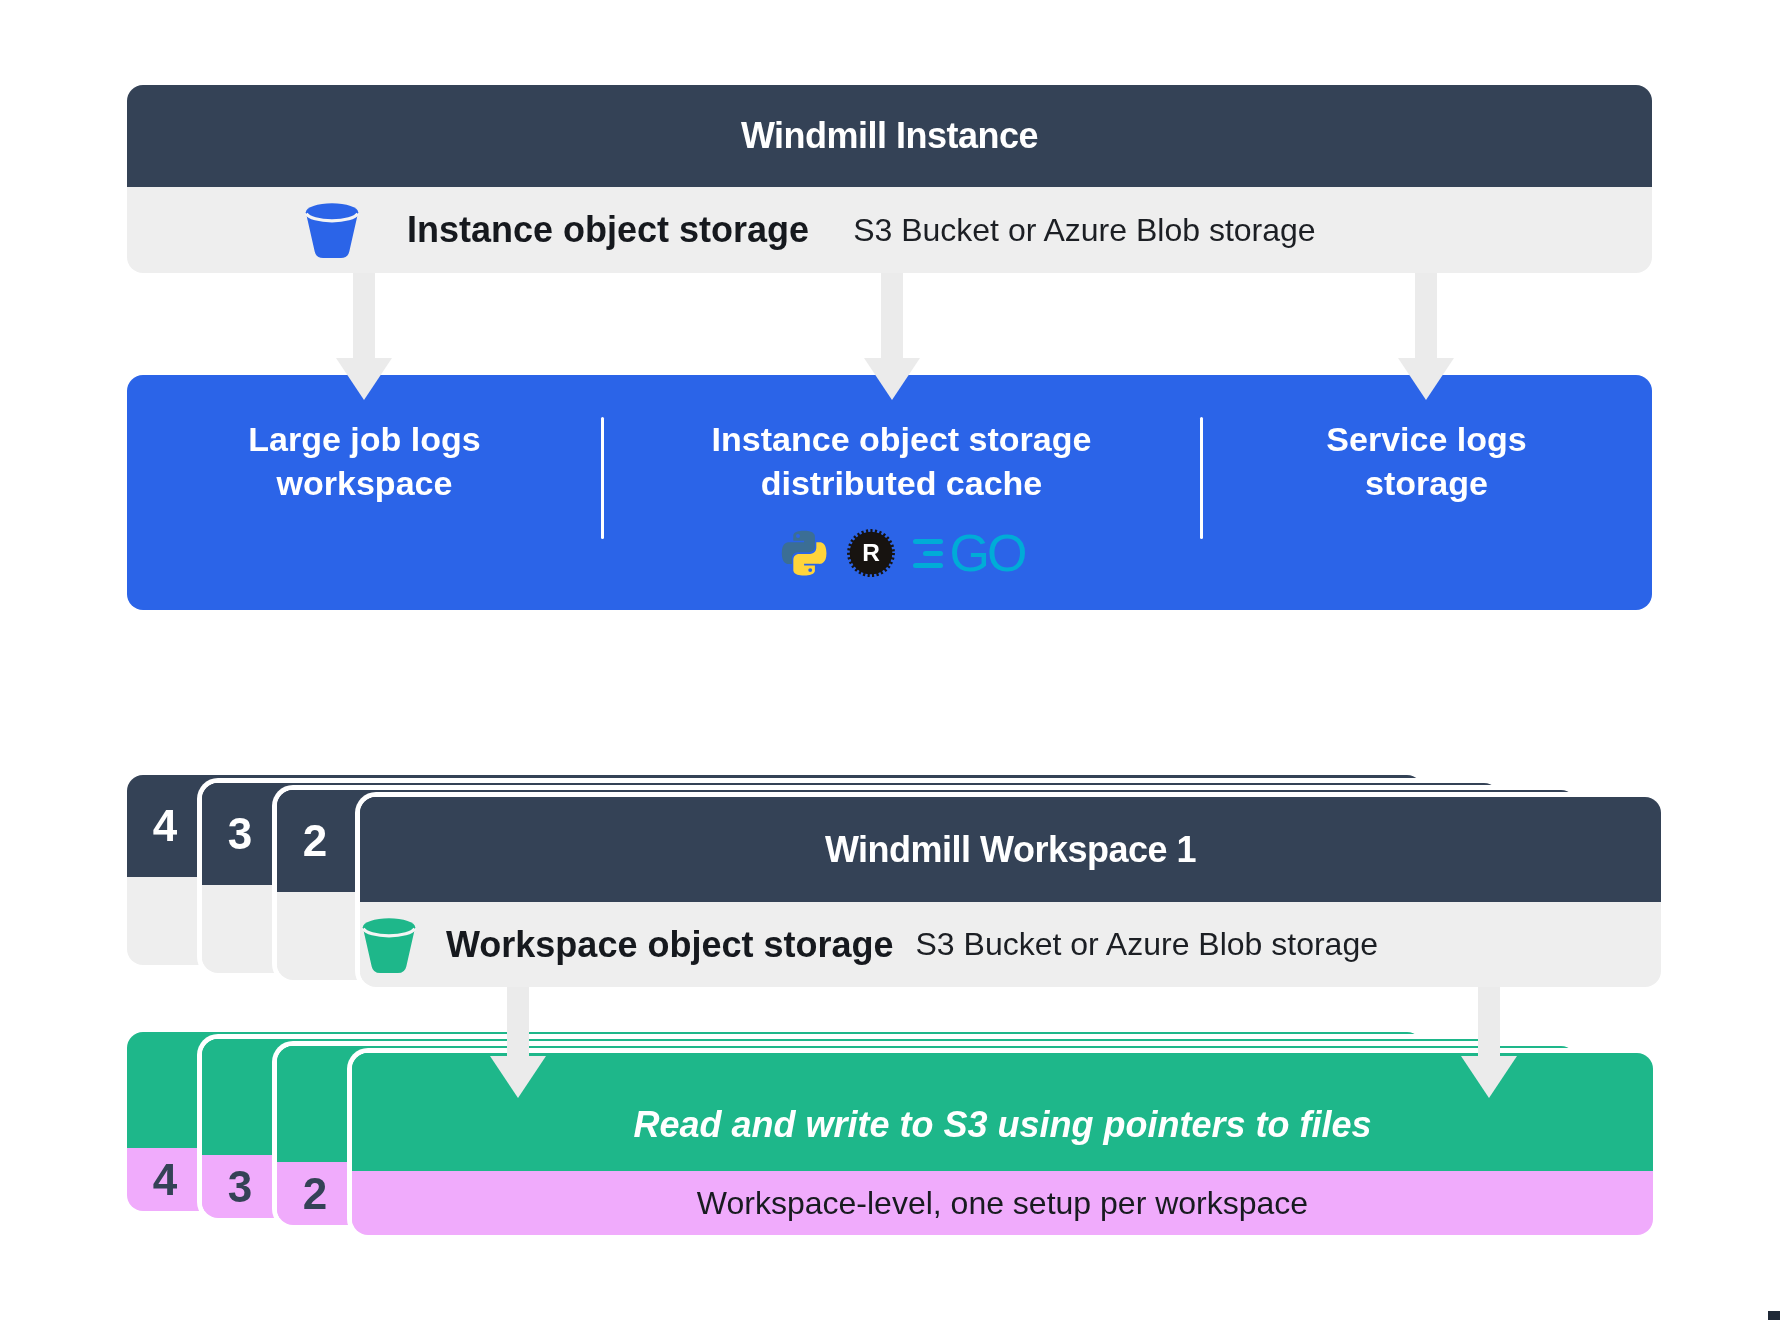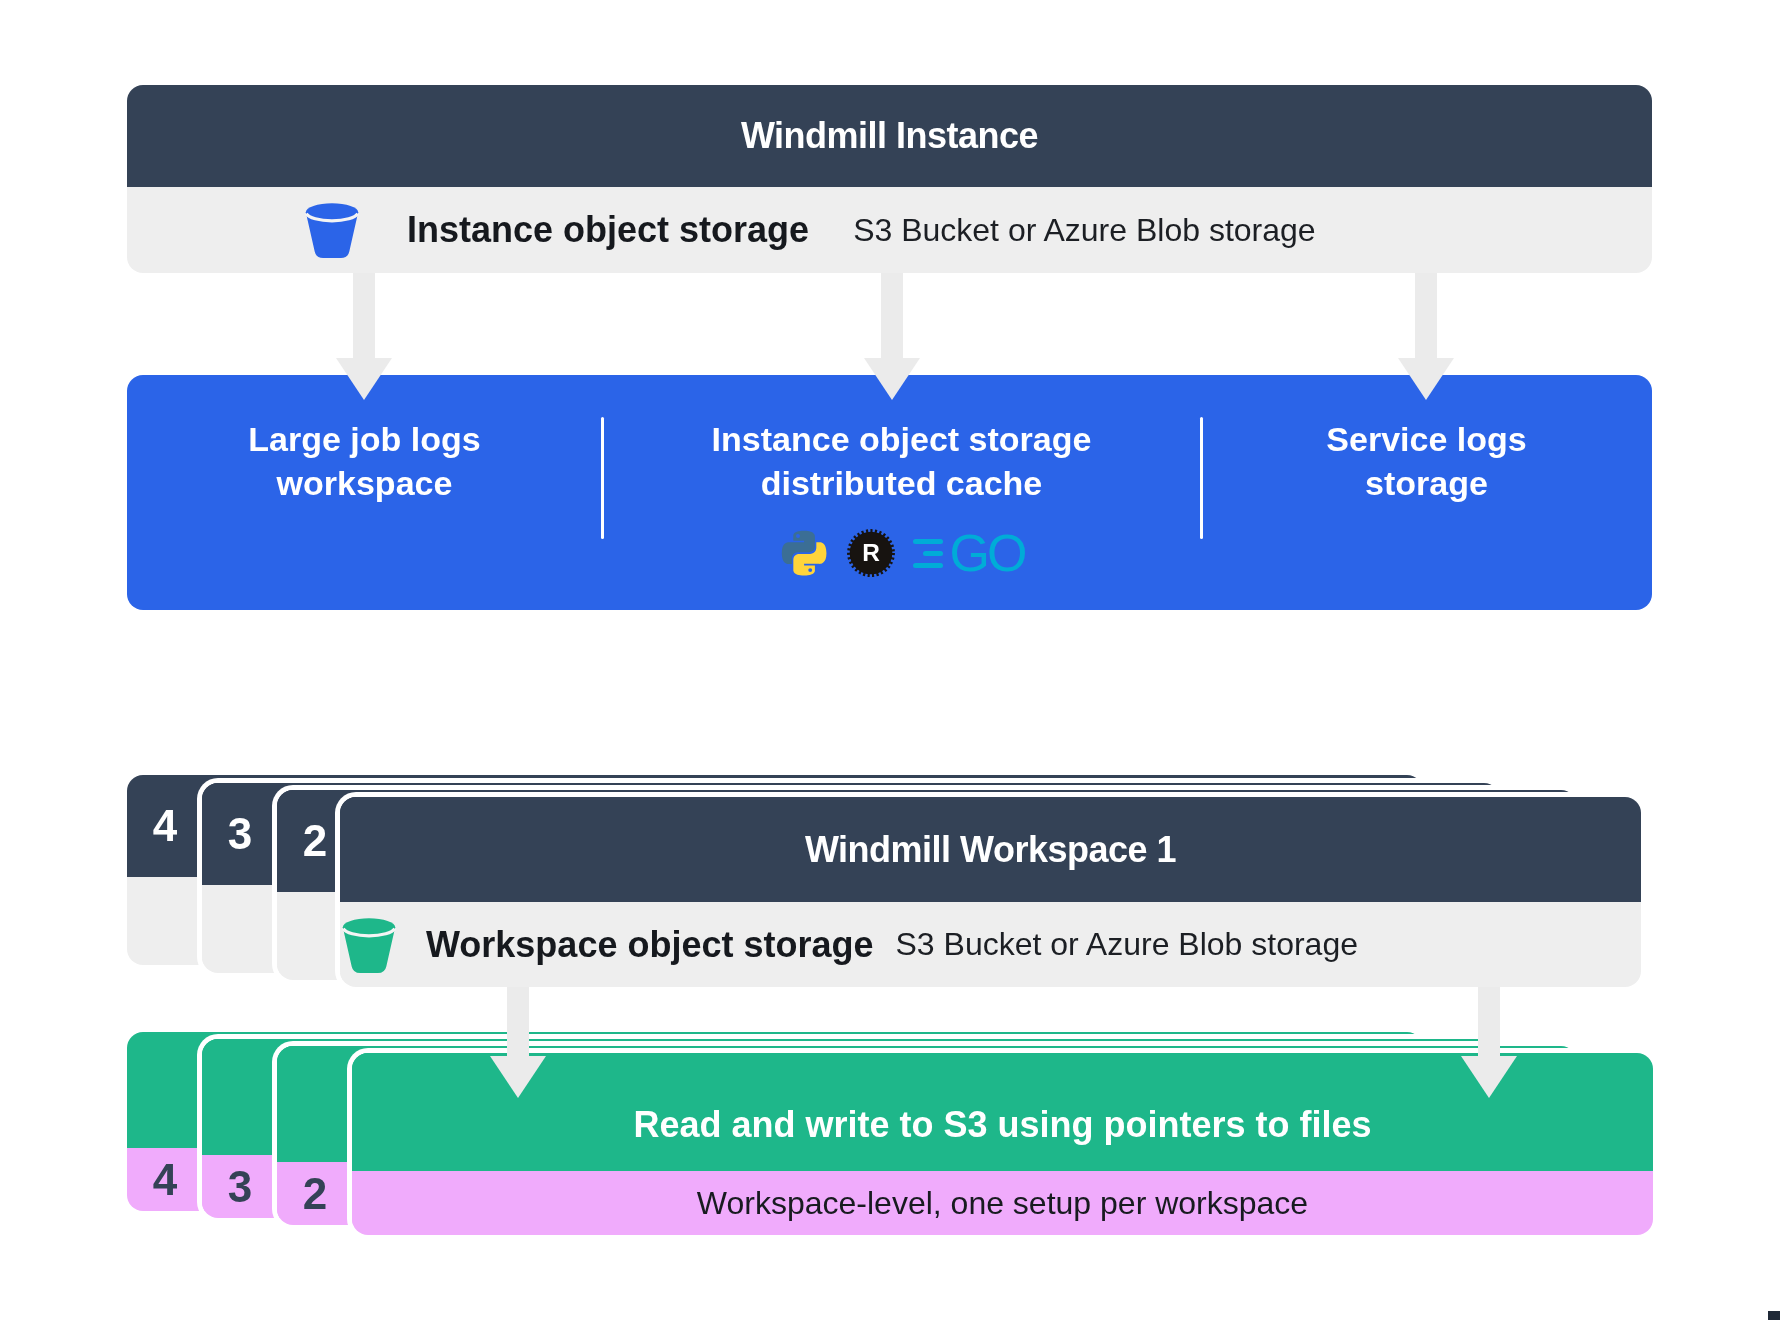--- a/index.html
+++ b/index.html
@@ -119,21 +119,21 @@
     <div class="card-head" style="height:102px;"></div>
     <div class="card-body" style="height:88px;"></div>
     <span class="stack-num">3</span>
   </div>
   <div class="card" style="left:277px;top:790px;width:1300px;height:190px;">
     <div class="card-head" style="height:102px;"></div>
     <div class="card-body" style="height:88px;"></div>
     <span class="stack-num">2</span>
   </div>
 
-  <div class="card" style="left:340px;top:797px;width:1301px;height:190px;text-align:center;">
+  <div class="card" style="left:360px;top:797px;width:1301px;height:190px;text-align:center;">
     <div class="card-head" style="height:105px;">
       <span class="head-title">Windmill Workspace 1</span>
     </div>
     <div class="card-body" style="height:85px;">
       <svg class="bucket" width="58" height="60" viewBox="0 0 62 64">
         <path d="M3 13 L12.5 55 Q14 62 21.5 62 H40.5 Q48 62 49.5 55 L59 13 Z" fill="#1eb78a"></path>
         <ellipse cx="31" cy="13" rx="28" ry="9.5" fill="#1eb78a"></ellipse>
         <path d="M3.5 14.5 A28 9.5 0 0 0 58.5 14.5" stroke="#f4f4f4" stroke-width="3.4" fill="none"></path>
       </svg>
       <span class="row-bold" style="margin-left:28px;">Workspace object storage</span>
@@ -151,21 +151,21 @@
     <div class="gcard-gray" style="height:63px;"></div>
     <span class="gstack-num">3</span>
   </div>
   <div class="card" style="left:277px;top:1046px;width:1300px;height:179px;">
     <div class="gcard-green" style="height:116px;"></div>
     <div class="gcard-gray" style="height:63px;"></div>
     <span class="gstack-num">2</span>
   </div>
 
   <div class="card" style="left:352px;top:1053px;width:1301px;height:182px;">
-    <div class="gcard-green" style="height:118px;">
+    <div class="gcard-green" style="height:118px;font-style:italic;">
       <span class="green-title">Read and write to S3 using pointers to files</span>
     </div>
     <div class="gcard-gray" style="height:64px;">
       <span class="foot-text">Workspace-level, one setup per workspace</span>
     </div>
   </div>
 
   <div class="arrow-shaft" style="left:507px;top:987px;height:70px;"></div>
   <div class="arrow-head" style="left:490px;top:1056px;"></div>
   <div class="arrow-shaft" style="left:1478px;top:987px;height:70px;"></div>

